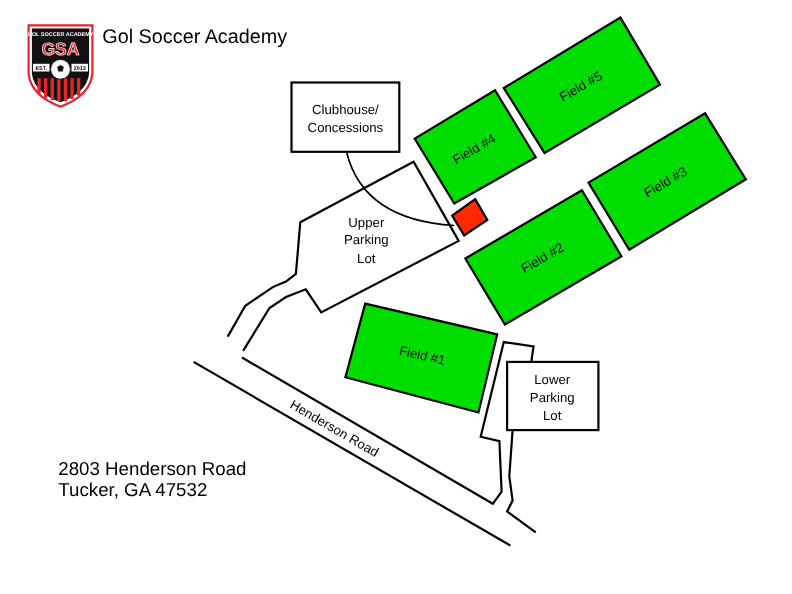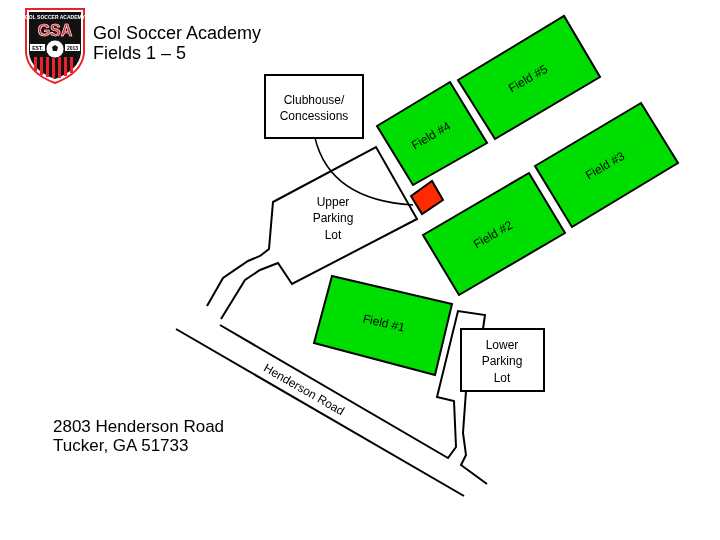--- a/index.html
+++ b/index.html
@@ -1,21 +1,21 @@
 <!DOCTYPE html>
 <html><head>
 <meta charset="utf-8">
 <style>
   html,body{margin:0;padding:0;background:#fff;}
   body{width:720px;height:540px;position:relative;overflow:hidden;font-family:"Liberation Sans",sans-serif;}
   svg.map{position:absolute;left:0;top:0;}
   .title{position:absolute;left:93px;top:23px;font-size:18px;line-height:20px;color:#000;}
   .title div{white-space:nowrap;}
   .address{position:absolute;left:53px;top:417px;font-size:17px;line-height:19px;color:#000;}
-  .logo{position:absolute;left:24px;top:7px;}
+  .logo{position:absolute;left:24px;top:21px;}
 </style>
 </head>
 <body>
 
 <div class="logo">
   <svg width="62" height="78" viewBox="0 0 62 78">
     <path d="M2 2 H60 V46 Q58 66 31 76 Q4 66 2 46 Z" fill="#fff" stroke="#e8232b" stroke-width="2"></path>
     <path d="M5 5 H57 V46 Q55 63 31 72 Q7 63 5 46 Z" fill="#111"></path>
     <g fill="#e8232b">
       <rect x="10" y="50" width="3" height="14"></rect>
@@ -32,21 +32,20 @@
     <rect x="41" y="37" width="15" height="7" fill="#fff"></rect>
     <text x="13.5" y="42.5" font-size="5" text-anchor="middle" font-family="Liberation Sans, sans-serif" font-weight="bold">EST.</text>
     <text x="48.5" y="42.5" font-size="5" text-anchor="middle" font-family="Liberation Sans, sans-serif" font-weight="bold">2013</text>
     <circle cx="31" cy="42" r="9" fill="#fff" stroke="#111" stroke-width="0.8"></circle>
     <polygon points="31,38 34,40 33,44 29,44 28,40" fill="#111"></polygon>
   </svg>
 </div>
 
 <div class="title">
   <div>Gol Soccer Academy</div>
-  <div>Fields 1 – 5</div>
 </div>
 
 <svg class="map" width="720" height="540" viewBox="0 0 720 540">
   <g fill="none" stroke="#000" stroke-width="2" stroke-linejoin="miter">
 
     <polyline points="207,306 223,278 248,261 260,256 269,249 273,202 376,147 417,219 292,284 278,263 260,270 245,280 221,319"></polyline>
 
     <line x1="176" y1="329" x2="464" y2="496"></line>
     <polyline points="220,325 448,458 456,447 454,401 437,397 458,311 485,315 483,329"></polyline>
     <polyline points="466,391 463,433 466,455 461,465 487,484"></polyline>
@@ -83,14 +82,14 @@
     <text x="333" y="222">Parking</text>
     <text x="333" y="239">Lot</text>
     <text x="502" y="349">Lower</text>
     <text x="502" y="365">Parking</text>
     <text x="502" y="382">Lot</text>
   </g>
 </svg>
 
 <div class="address">
   <div>2803 Henderson Road</div>
-  <div>Tucker, GA 51733</div>
+  <div>Tucker, GA 47532</div>
 </div>
 
 </body></html>

